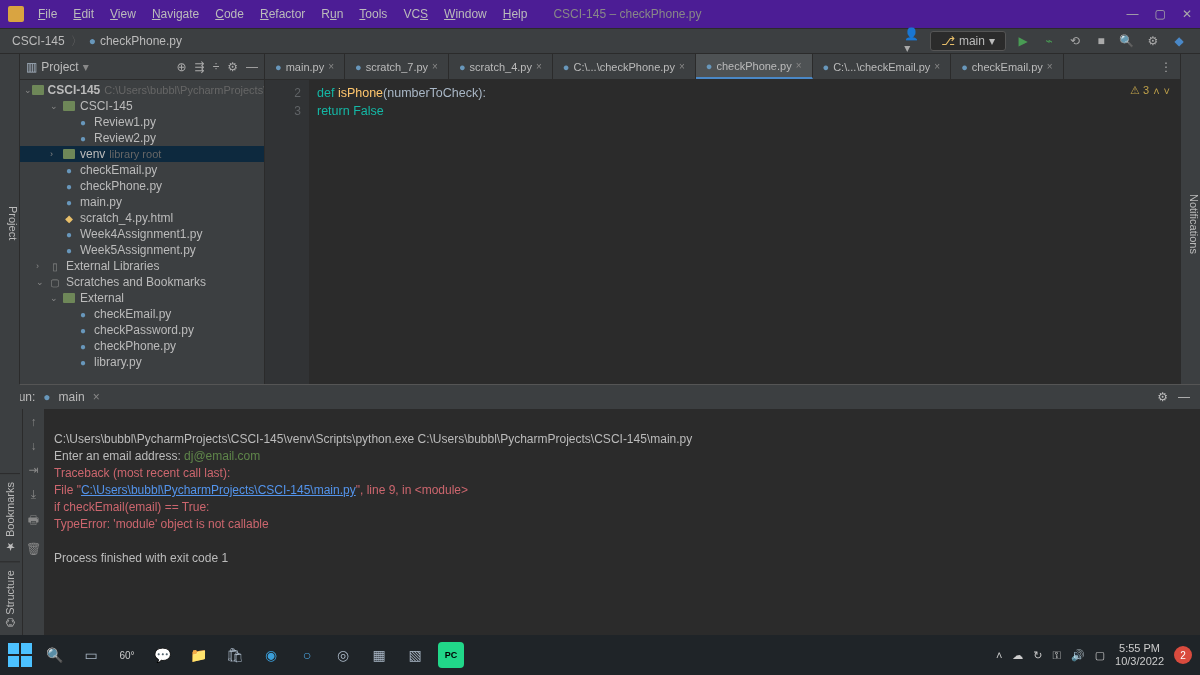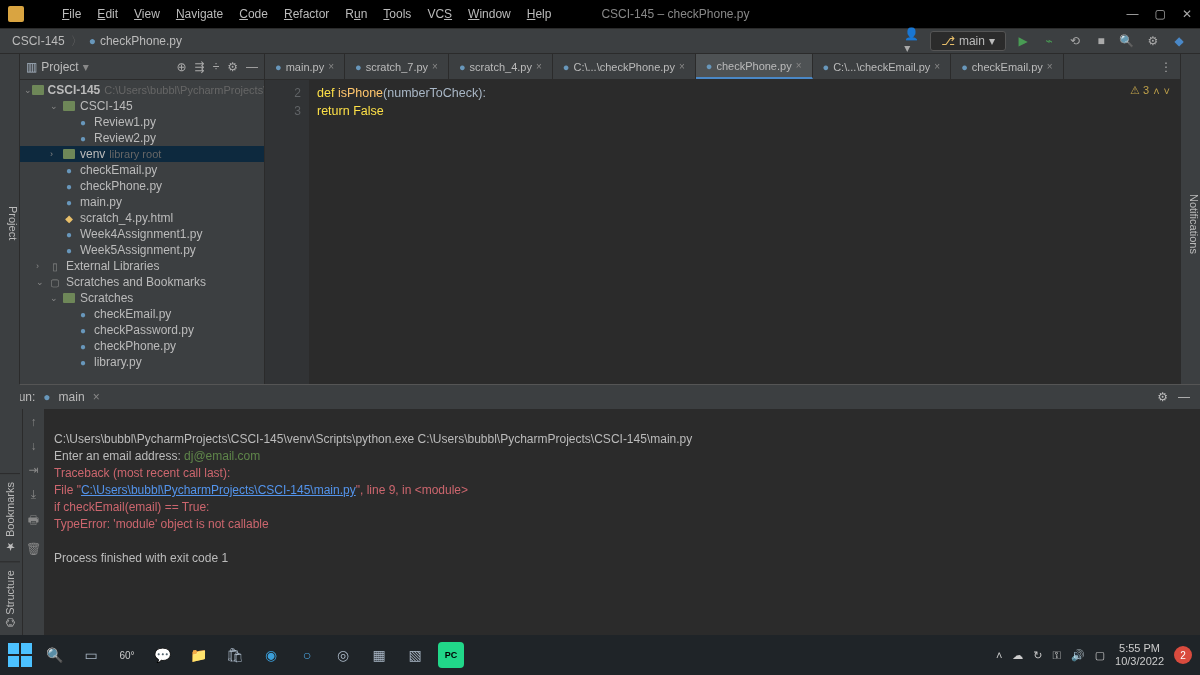--- a/index.html
+++ b/index.html
@@ -1,17 +1,17 @@
 <!DOCTYPE html>
 <html><head>
 <meta charset="utf-8">
 <style>
 * { margin: 0; padding: 0; box-sizing: border-box; font-family: 'Segoe UI', Arial, sans-serif; }
 body { background: #2b2b2b; color: #a9b7c6; font-size: 12px; overflow: hidden; width: 1200px; height: 675px; }
-.titlebar { height: 28px; background: #000000; display: flex; align-items: center; padding: 0 8px; color: #bbb; gap: 24px; }
+.titlebar { height: 28px; background: #4c1d95; display: flex; align-items: center; padding: 0 8px; color: #bbb; }
 .titlebar .icon { width: 16px; height: 16px; background: #d9a441; border-radius: 2px; margin-right: 8px; }
 .titlebar .menus { display: flex; gap: 4px; }
 .titlebar .menus span { padding: 2px 6px; cursor: pointer; }
 .titlebar .menus span u { text-decoration: underline; }
 .titlebar .title { margin-left: 20px; color: #888; }
 .titlebar .winbtns { margin-left: auto; display: flex; gap: 16px; color: #aaa; }
 .navbar { height: 26px; background: #3c3f41; border-top: 1px solid #2b2b2b; border-bottom: 1px solid #2b2b2b; display: flex; align-items: center; padding: 0 12px; color: #bbb; }
 .navbar .crumb { color: #bbb; }
 .navbar .sep { margin: 0 6px; color: #666; }
 .navbar .right { margin-left: auto; display: flex; align-items: center; gap: 8px; }
@@ -34,21 +34,21 @@
 .folder-icon { background: #6e8758; width: 12px; height: 10px; border-radius: 1px; }
 .editor-area { flex: 1; background: #2b2b2b; display: flex; flex-direction: column; }
 .tabs { height: 26px; background: #3c3f41; display: flex; align-items: center; border-bottom: 1px solid #2b2b2b; overflow: hidden; }
 .tab { padding: 0 10px; height: 100%; display: flex; align-items: center; gap: 4px; color: #bbb; border-right: 1px solid #2b2b2b; font-size: 11px; }
 .tab.active { background: #4e5254; border-bottom: 2px solid #4a88c7; }
 .tab .close { color: #888; font-size: 10px; }
 .tabs .more { margin-left: auto; padding: 0 8px; color: #aaa; }
 .editor-body { flex: 1; display: flex; position: relative; }
 .gutter { width: 44px; background: #313335; text-align: right; padding: 4px 8px 0 0; color: #606366; font-family: 'Consolas', monospace; font-size: 12px; line-height: 18px; }
 .code { flex: 1; padding: 4px 8px; font-family: 'Consolas', monospace; font-size: 12.5px; line-height: 18px; }
-.code .kw { color: #fde047; }
+.code .kw { color: #14b8a6; }
 .code .fn { color: #ffc66d; }
 .code .param { color: #a9b7c6; }
 .code-status { position: absolute; top: 4px; right: 10px; color: #bfa14a; font-size: 11px; display: flex; align-items: center; gap: 4px; }
 .right-gutter { width: 20px; background: #3c3f41; writing-mode: vertical-rl; text-align: center; padding-top: 10px; color: #bbb; font-size: 11px; border-left: 1px solid #2b2b2b; }
 .run-panel { height: 251px; background: #2b2b2b; border-top: 1px solid #555; display: flex; flex-direction: column; }
 .run-header { height: 24px; background: #3c3f41; display: flex; align-items: center; padding: 0 10px; color: #bbb; gap: 8px; }
 .run-header .right { margin-left: auto; display: flex; gap: 10px; }
 .run-body { flex: 1; display: flex; }
 .run-gutter { width: 22px; background: #3c3f41; display: flex; flex-direction: column; align-items: center; padding-top: 6px; gap: 10px; color: #888; }
 .run-gutter .play { color: #499c54; }
@@ -223,21 +223,21 @@
             <span class="ficon">
               <span style="color:#888">▢</span>
             </span>
             <span class="name">Scratches and Bookmarks</span>
           </div>
           <div class="tree-item" style="padding-left: 30px;">
             <span class="arrow">⌄</span>
             <span class="ficon">
               <span class="folder-icon"></span>
             </span>
-            <span class="name">Scratches</span>
+            <span class="name">External</span>
           </div>
           <div class="tree-item" style="padding-left: 44px;">
             <span class="arrow"></span>
             <span class="ficon">
               <span style="color:#6897bb">●</span>
             </span>
             <span class="name">checkEmail.py</span>
           </div>
           <div class="tree-item" style="padding-left: 44px;">
             <span class="arrow"></span>

